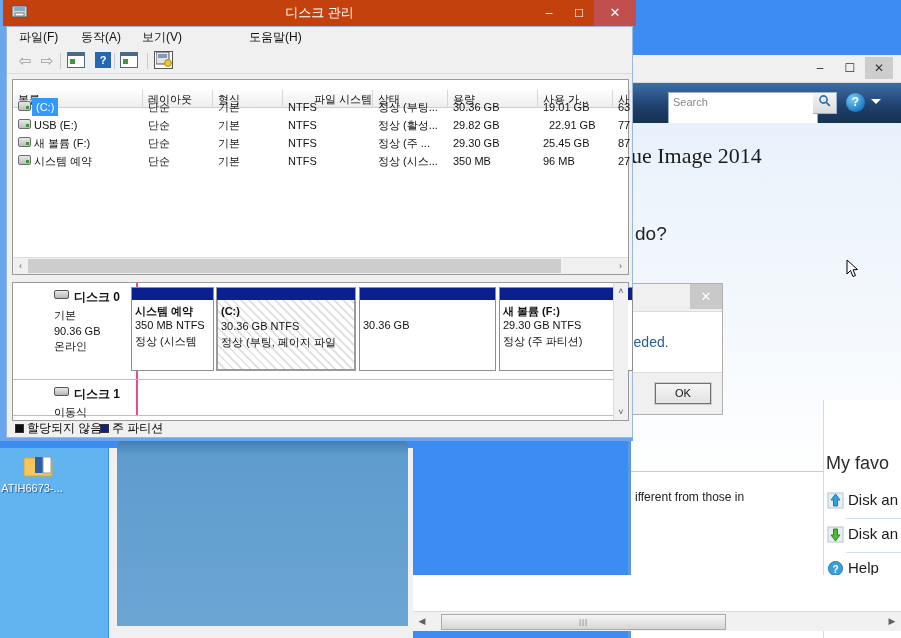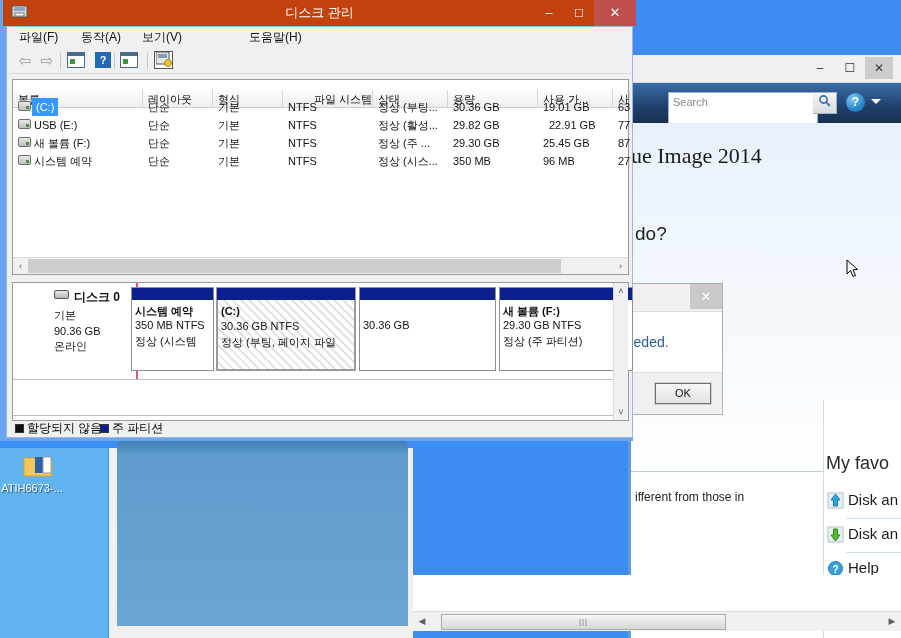--- a/index.html
+++ b/index.html
@@ -674,20 +674,25 @@
                 </div>
                 <div class="part" style="left: 373px; width: 134px;">
                   <div class="bar"></div>
                   <div class="ptxt p1">새 볼륨  (F:)</div>
                   <div class="ptxt p2">29.30 GB NTFS</div>
                   <div class="ptxt p3">정상 (주 파티션)</div>
                 </div>
               </div>
             </div>
             <div class="disk-row" id="disk-row-1">
+              <div class="disk-info">
+                <span class="disk-glyph"></span>
+                <div class="dname">디스크 1</div>
+                <div class="dline">이동식</div>
+              </div>
             </div>
           </div>
         <div id="dv-vscroll">
           <div class="arrow" id="dv-up">˄</div>
           <div class="arrow" id="dv-down">˅</div>
         </div>
       </div>
 
       <div id="dm-legend">
         <span class="leg-sw" id="leg-sw-0"></span>

